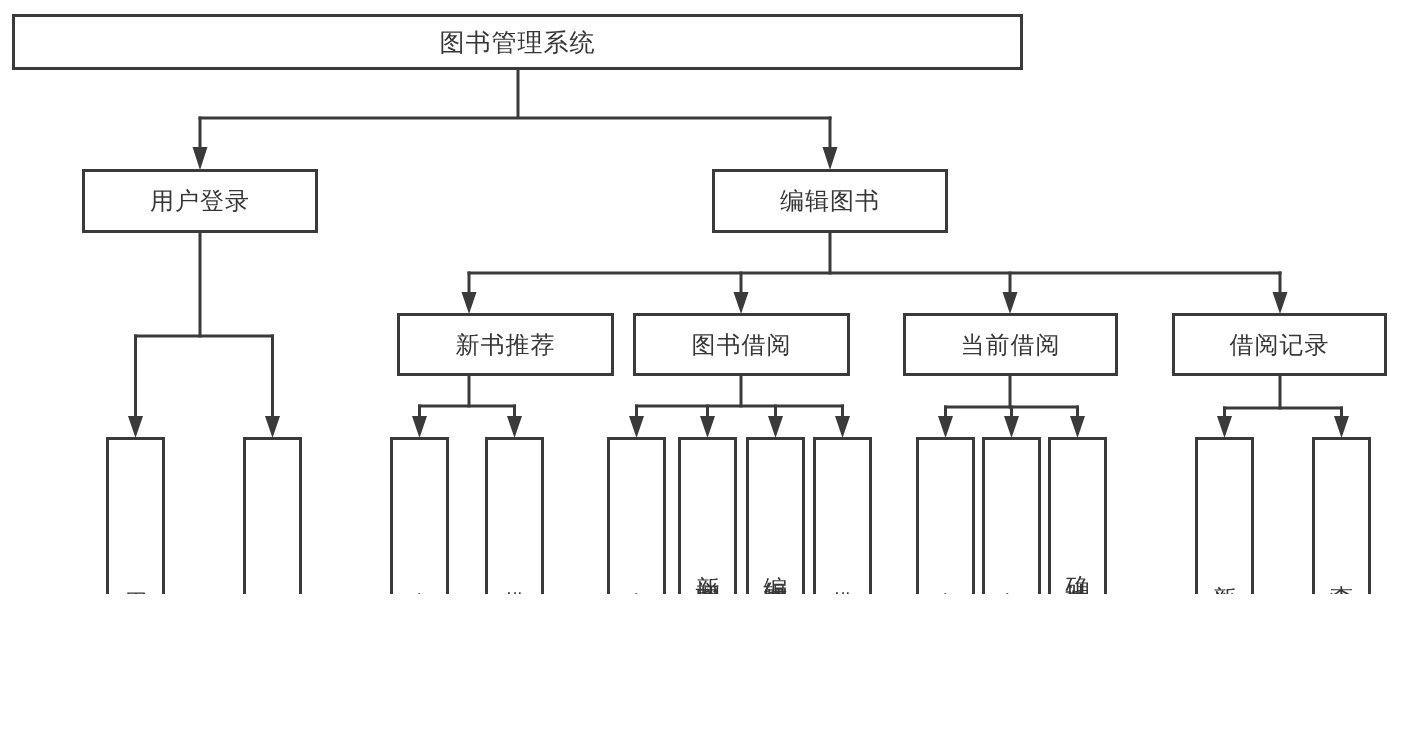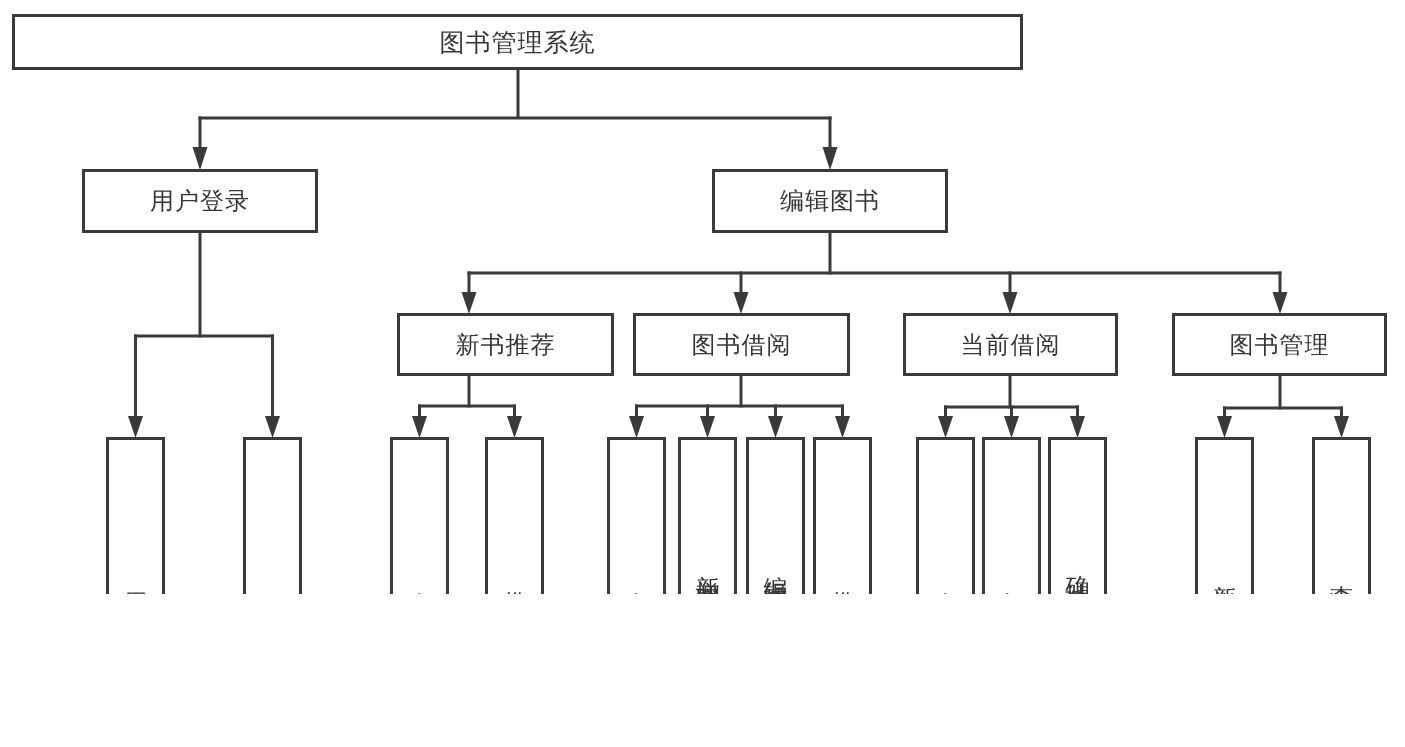--- a/index.html
+++ b/index.html
@@ -96,21 +96,21 @@
   </svg>
 
   <div class="node root" style="left:12px;top:14px;width:1011px;height:56px;">图书管理系统</div>
 
   <div class="node" style="left:82px;top:169px;width:236px;height:64px;">用户登录</div>
   <div class="node" style="left:712px;top:169px;width:236px;height:64px;">编辑图书</div>
 
   <div class="node" style="left:361px;top:313px;width:217px;height:63px;margin-left:36px;">新书推荐</div>
   <div class="node" style="left:903px;top:313px;width:215px;height:63px;">当前借阅</div>
   <div class="node" style="left:633px;top:313px;width:217px;height:63px;">图书借阅</div>
-  <div class="node" style="left:1172px;top:313px;width:215px;height:63px;">图书管理</div>
+  <div class="node" style="left:1172px;top:313px;width:215px;height:63px;">借阅记录</div>
 
   <div class="node leaf" style="left:106px;top:437px;width:59px;height:300px;">用户登录</div>
   <div class="node leaf" style="left:243px;top:437px;width:59px;height:300px;">注销登录</div>
 
   <div class="node leaf" style="left:390px;top:437px;width:59px;height:300px;">查询图书</div>
   <div class="node leaf" style="left:485px;top:437px;width:59px;height:300px;">借阅图书</div>
 
   <div class="node leaf" style="left:607px;top:437px;width:59px;height:300px;">查询图书</div>
   <div class="node leaf" style="left:678px;top:437px;width:59px;height:300px;">新增图书（管理员）</div>
   <div class="node leaf" style="left:746px;top:437px;width:59px;height:300px;">编辑图书（管理员）</div>

